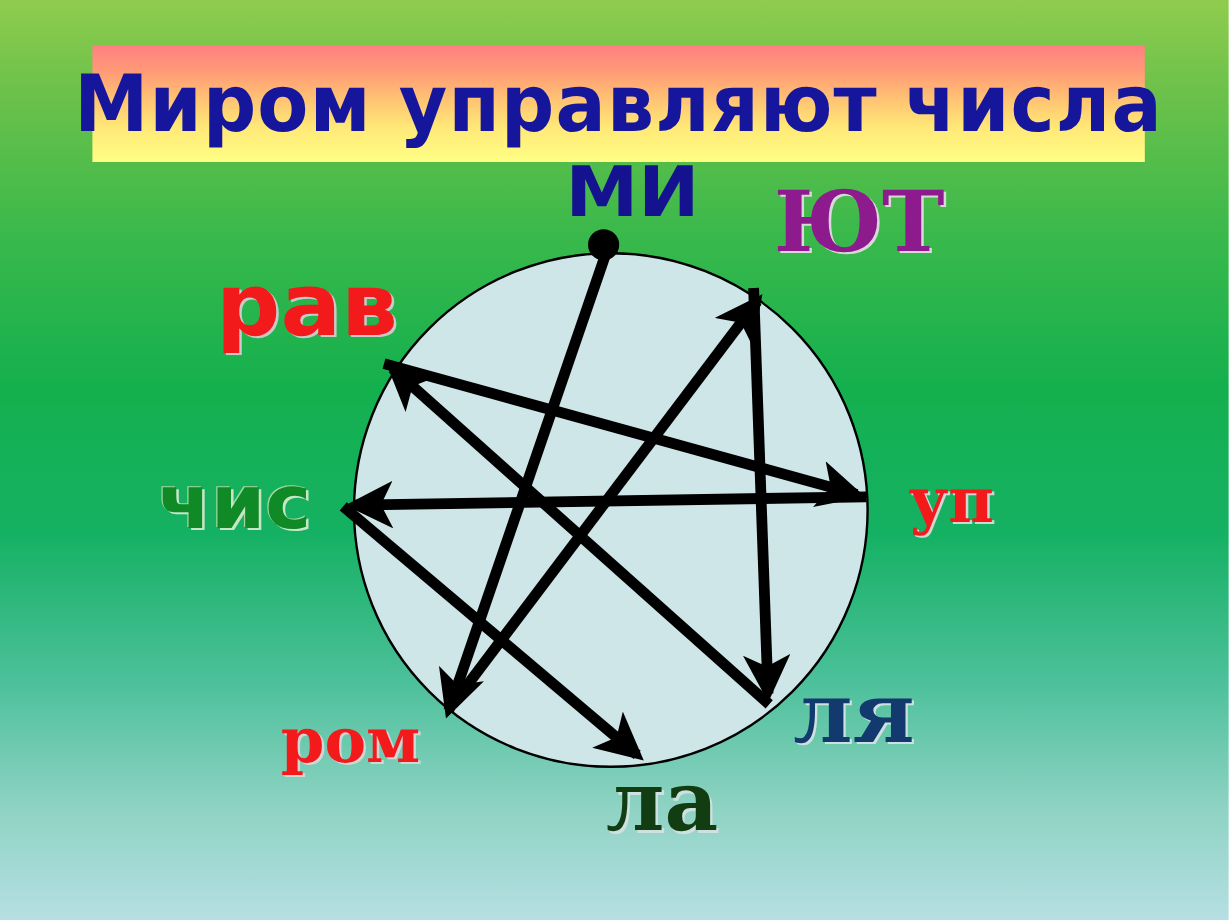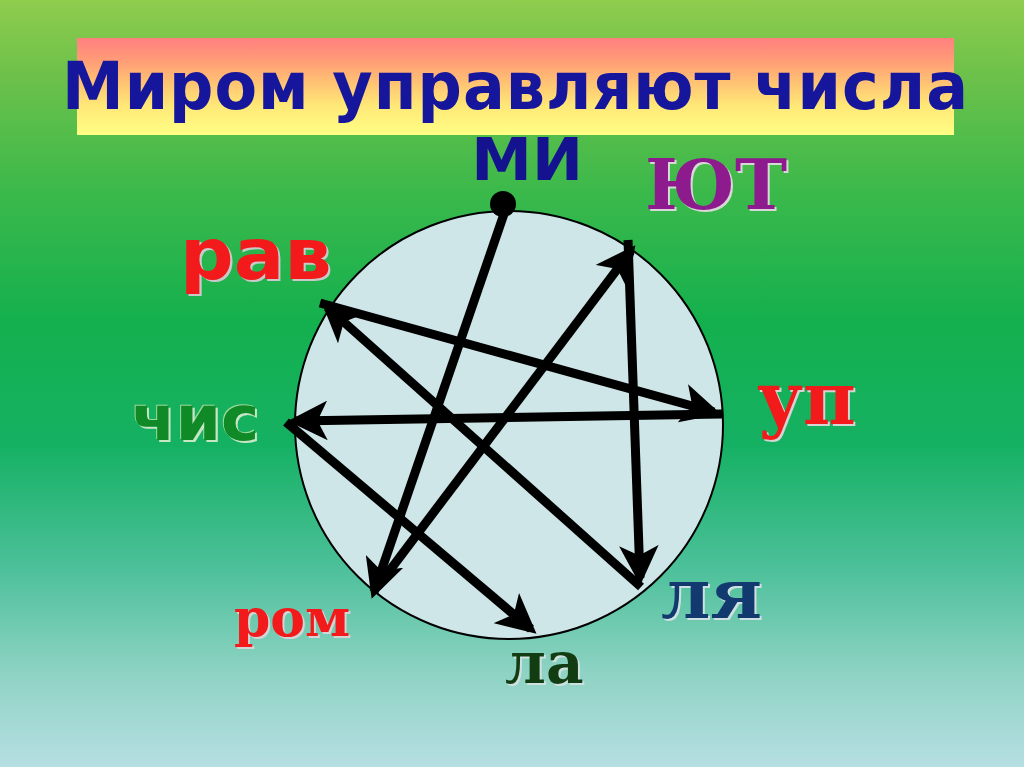--- a/index.html
+++ b/index.html
@@ -102,43 +102,43 @@
   #label-chis {
     left: 134px;
     top: 388px;
     font-size: 62px;
     color: #108a26;
     text-shadow: 2px 2px 0 #c6e6c6, -1px -1px 0 #9fd89f;
     transform: scaleX(1.04);
   }
   #label-up {
     left: 757px;
-    top: 363px;
-    font-size: 72px;
+    top: 392px;
+    font-size: 52px;
     color: #f21a1a;
     text-shadow: 2px 2px 0 #d4d4d4;
   }
   #label-lya {
     left: 661px;
     top: 559px;
     font-size: 70px;
     color: #123a6e;
     text-shadow: 2px 2px 0 #cfe0e0;
   }
   #label-rom {
     left: 234px;
     top: 592px;
     font-size: 52px;
     color: #f21a1a;
     text-shadow: 2px 2px 0 #d4d4d4;
   }
   #label-la {
     left: 505px;
     top: 634px;
-    font-size: 58px;
+    font-size: 69px;
     color: #123d12;
     text-shadow: 2px 2px 0 #cfe0e0;
   }
 </style>
 </head>
 <body>
 
 <div id="slide">
 
   <div id="title-banner">

